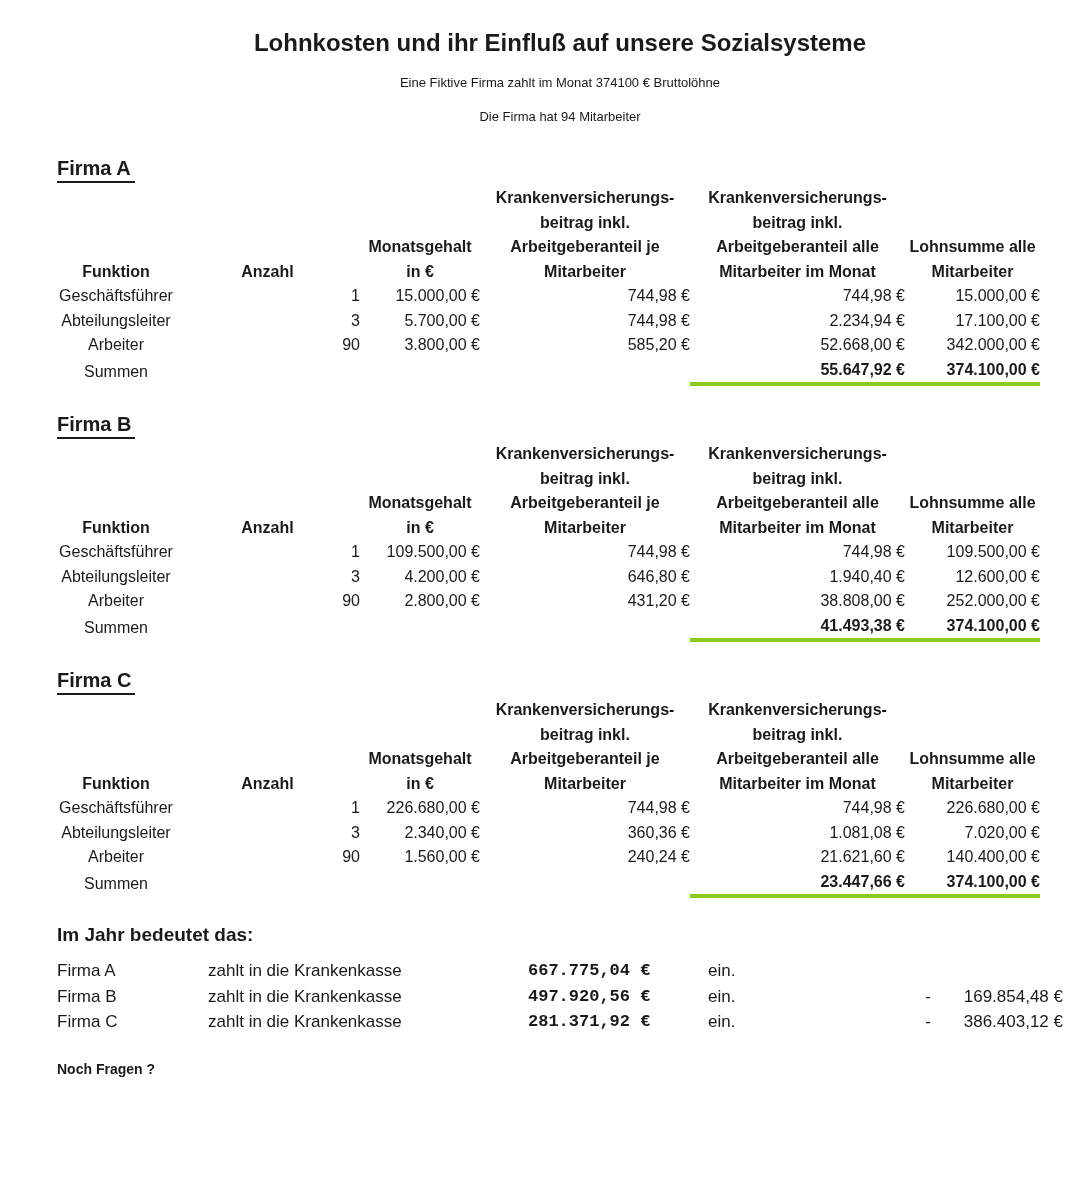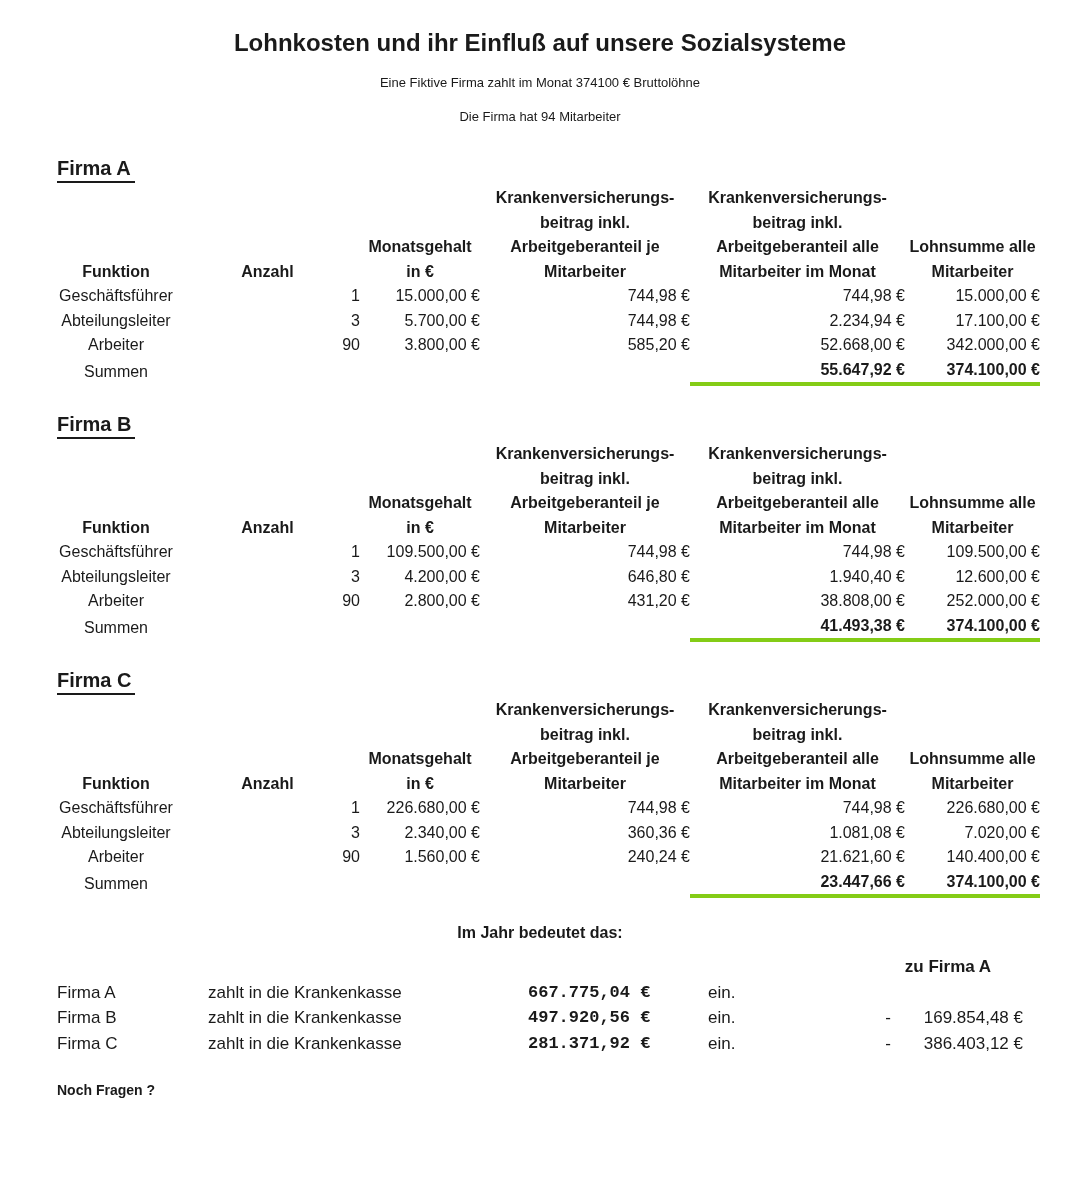--- a/index.html
+++ b/index.html
@@ -2,21 +2,21 @@
 <html><head>
 <meta charset="utf-8">
 <style>
   html, body { margin: 0; padding: 0; }
   body {
     width: 1079px; height: 1181px;
     background: #ffffff; color: #1a1a1a;
     font-family: "Liberation Sans", sans-serif;
     overflow: hidden;
   }
-  .page { padding: 24px 56px 0 57px; }
+  .page { padding: 24px 16px 0 57px; }
 
   .title { font-size: 24px; font-weight: bold; text-align: center; line-height: 38px; margin: 0; }
   .subtitle { font-size: 13px; text-align: center; line-height: 26px; margin: 8px; }
 
   .company { margin-top: 27px; }
   .firma {
     display: inline-block; font-size: 20px; font-weight: bold;
     border-bottom: 2px solid #1a1a1a; padding: 0 4px 1px 0; margin: 0 0 3px 0;
   }
   table.ctable { border-collapse: collapse; table-layout: fixed; width: 983px; }
@@ -25,21 +25,21 @@
   .ctable th {
     font-size: 16px; font-weight: bold; vertical-align: bottom;
     white-space: pre-line; line-height: 24.5px; padding: 0;
   }
   .ctable td { font-size: 16px; line-height: 24.5px; padding: 0; vertical-align: bottom; }
   td.fn { text-align: center; }
   td.num { text-align: right; }
   tr.summen td.sum { font-weight: bold; border-bottom: 4px solid #84cc16; }
 
   .year { margin-top: 26px; }
-  .year-heading { font-size: 16px; font-weight: bold; margin: 0 0 12px 0; text-align: center; }
+  .year-heading { font-size: 19px; font-weight: bold; margin: 0 0 12px 0; }
   .year-grid {
     display: grid;
     grid-template-columns: 151px 320px 170px 55px 1fr 30px 120px;
     font-size: 17px; line-height: 25.5px;
   }
   .zu-firma { grid-column: 6 / 8; text-align: center; font-weight: bold; }
   .amt { text-align: left; font-weight: bold; font-family: Liberation Mono, monospace; }
   .ein { padding-left: 10px; }
   .minus { text-align: center; }
   .diff { text-align: right; }
@@ -250,23 +250,20 @@
           <td class="num sum">23.447,66 €</td>
           <td class="num sum">374.100,00 €</td>
         </tr>
       </tbody>
     </table>
   </section>
 
   <section class="year">
     <h2 class="year-heading">Im Jahr bedeutet das:</h2>
 
-    <div class="year-grid">
-      <div class="zu-firma">zu Firma A</div>
-    </div>
 
     <div class="year-grid">
       <div>Firma A</div>
       <div>zahlt in die Krankenkasse</div>
       <div class="amt">667.775,04 €</div>
       <div class="ein">ein.</div>
       <div></div>
       <div class="minus"></div>
       <div class="diff"></div>
     </div>

